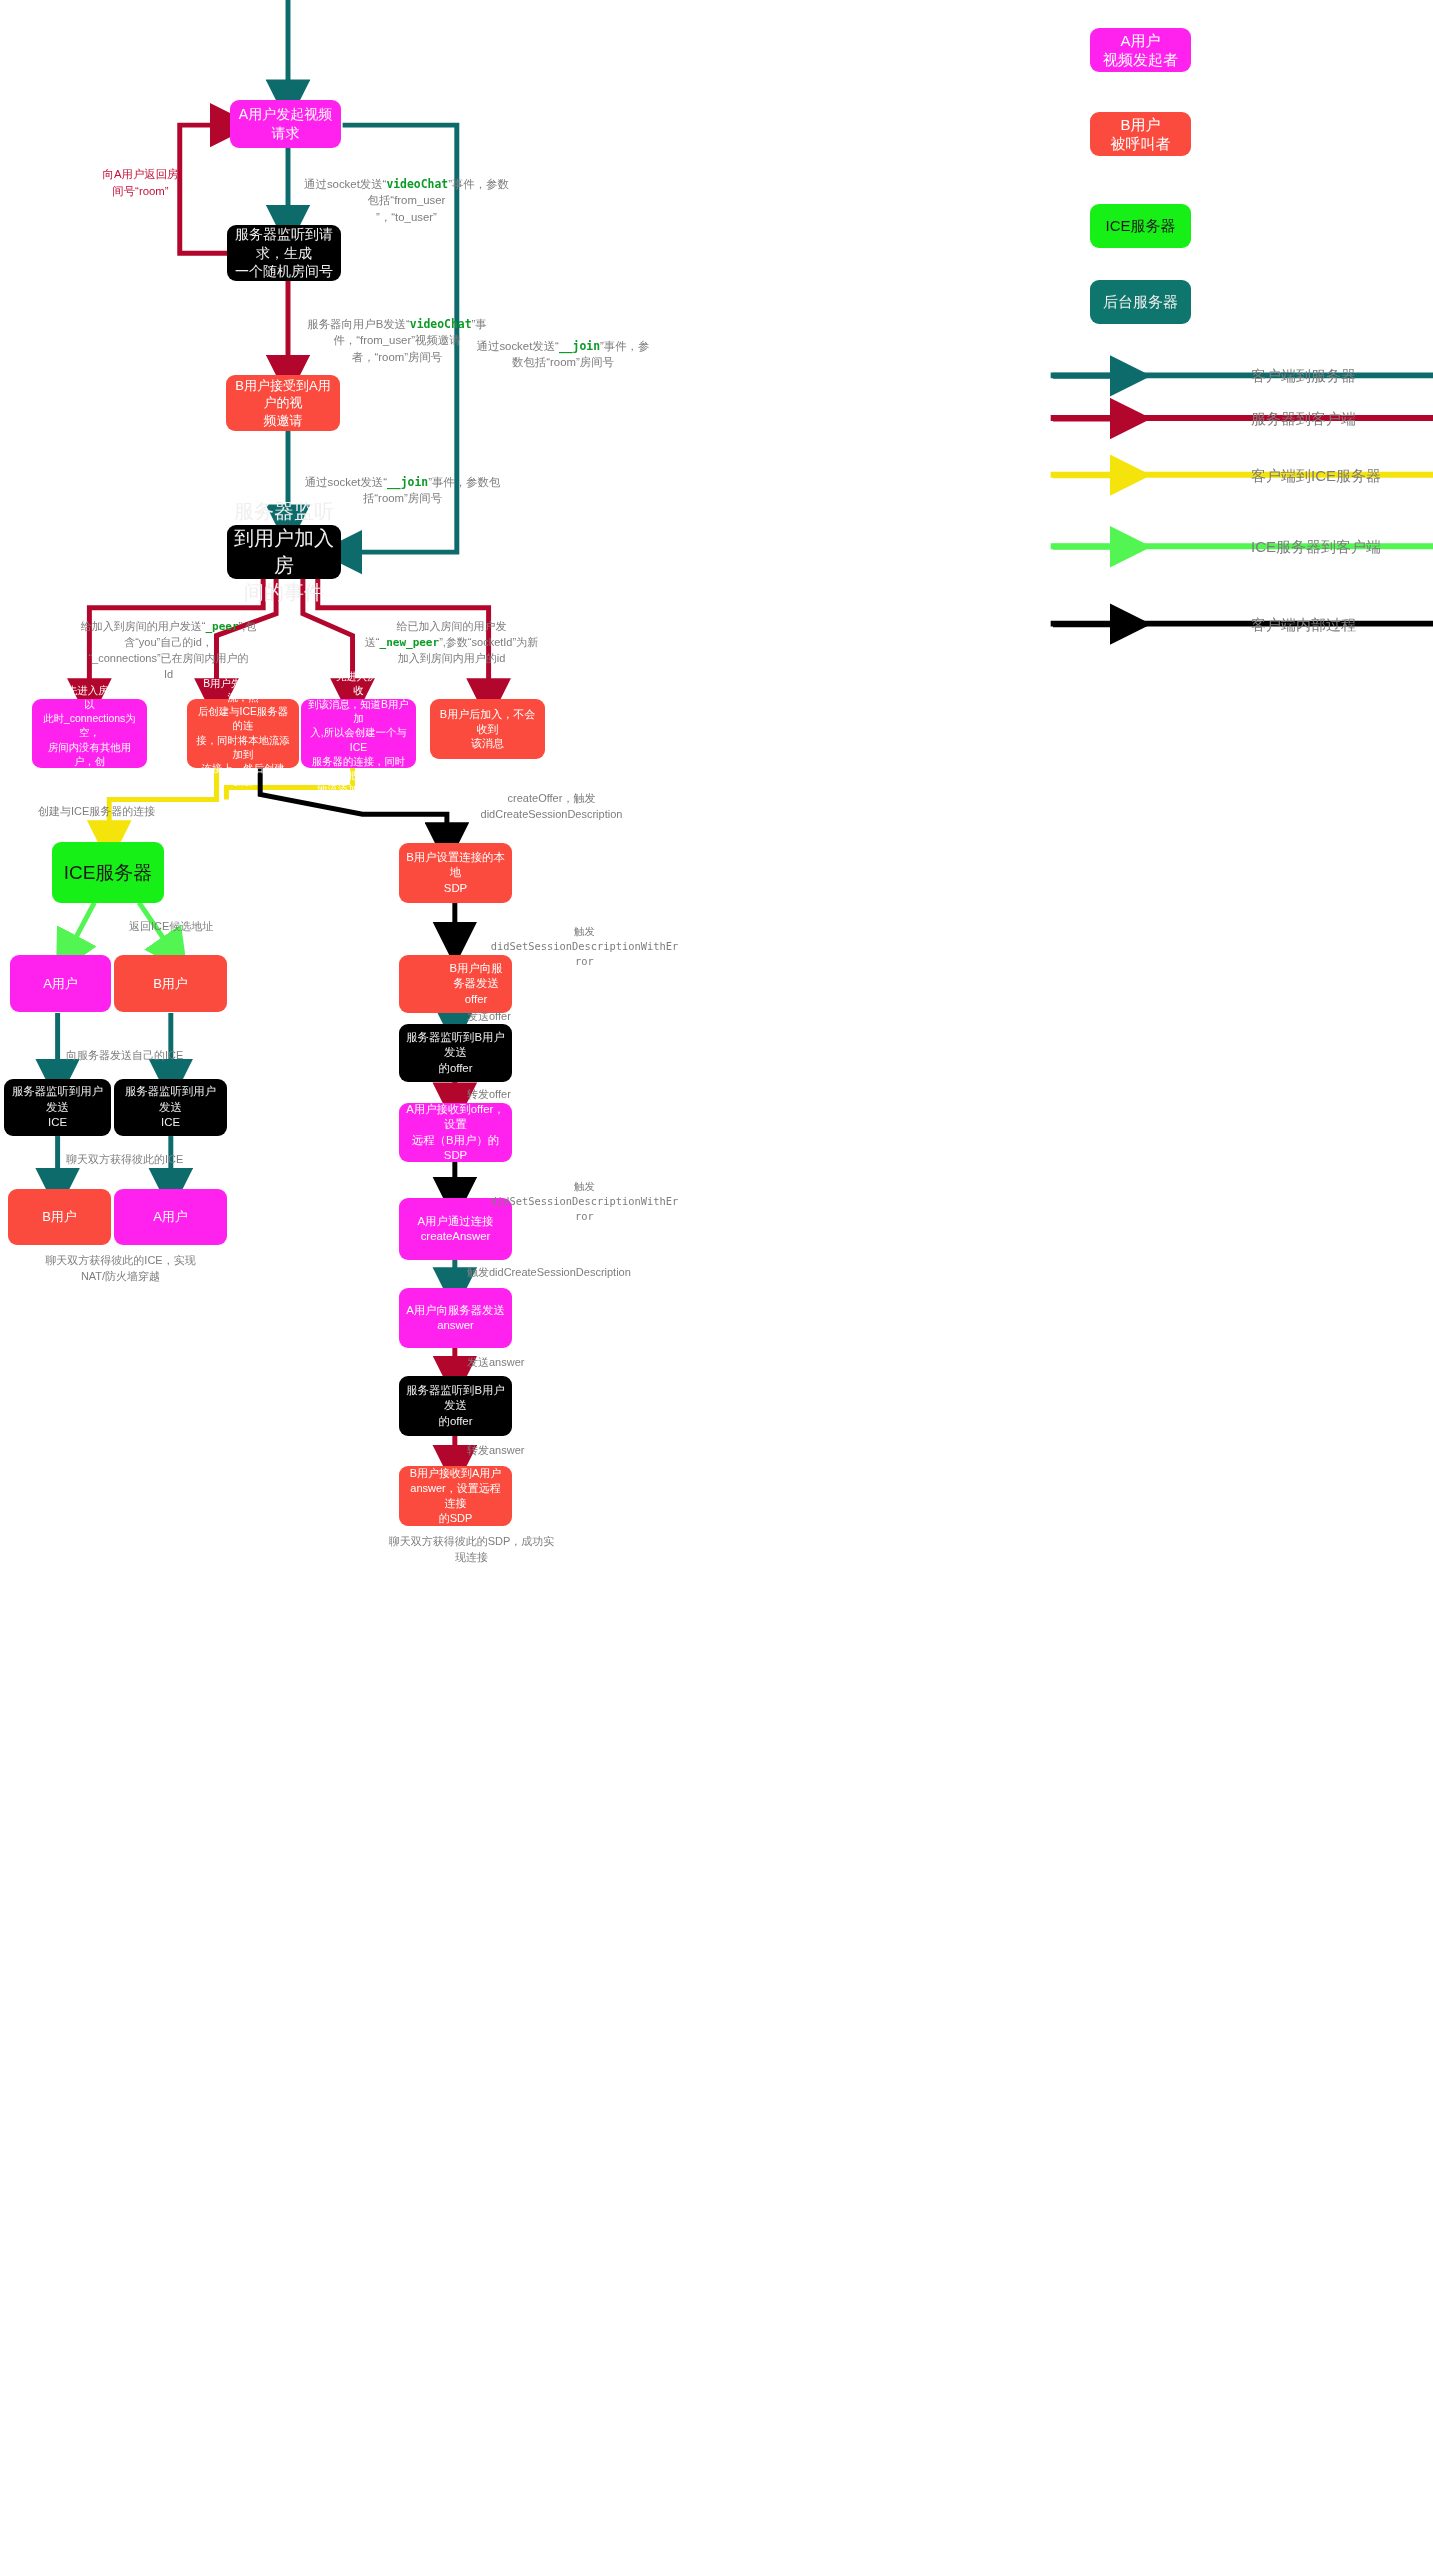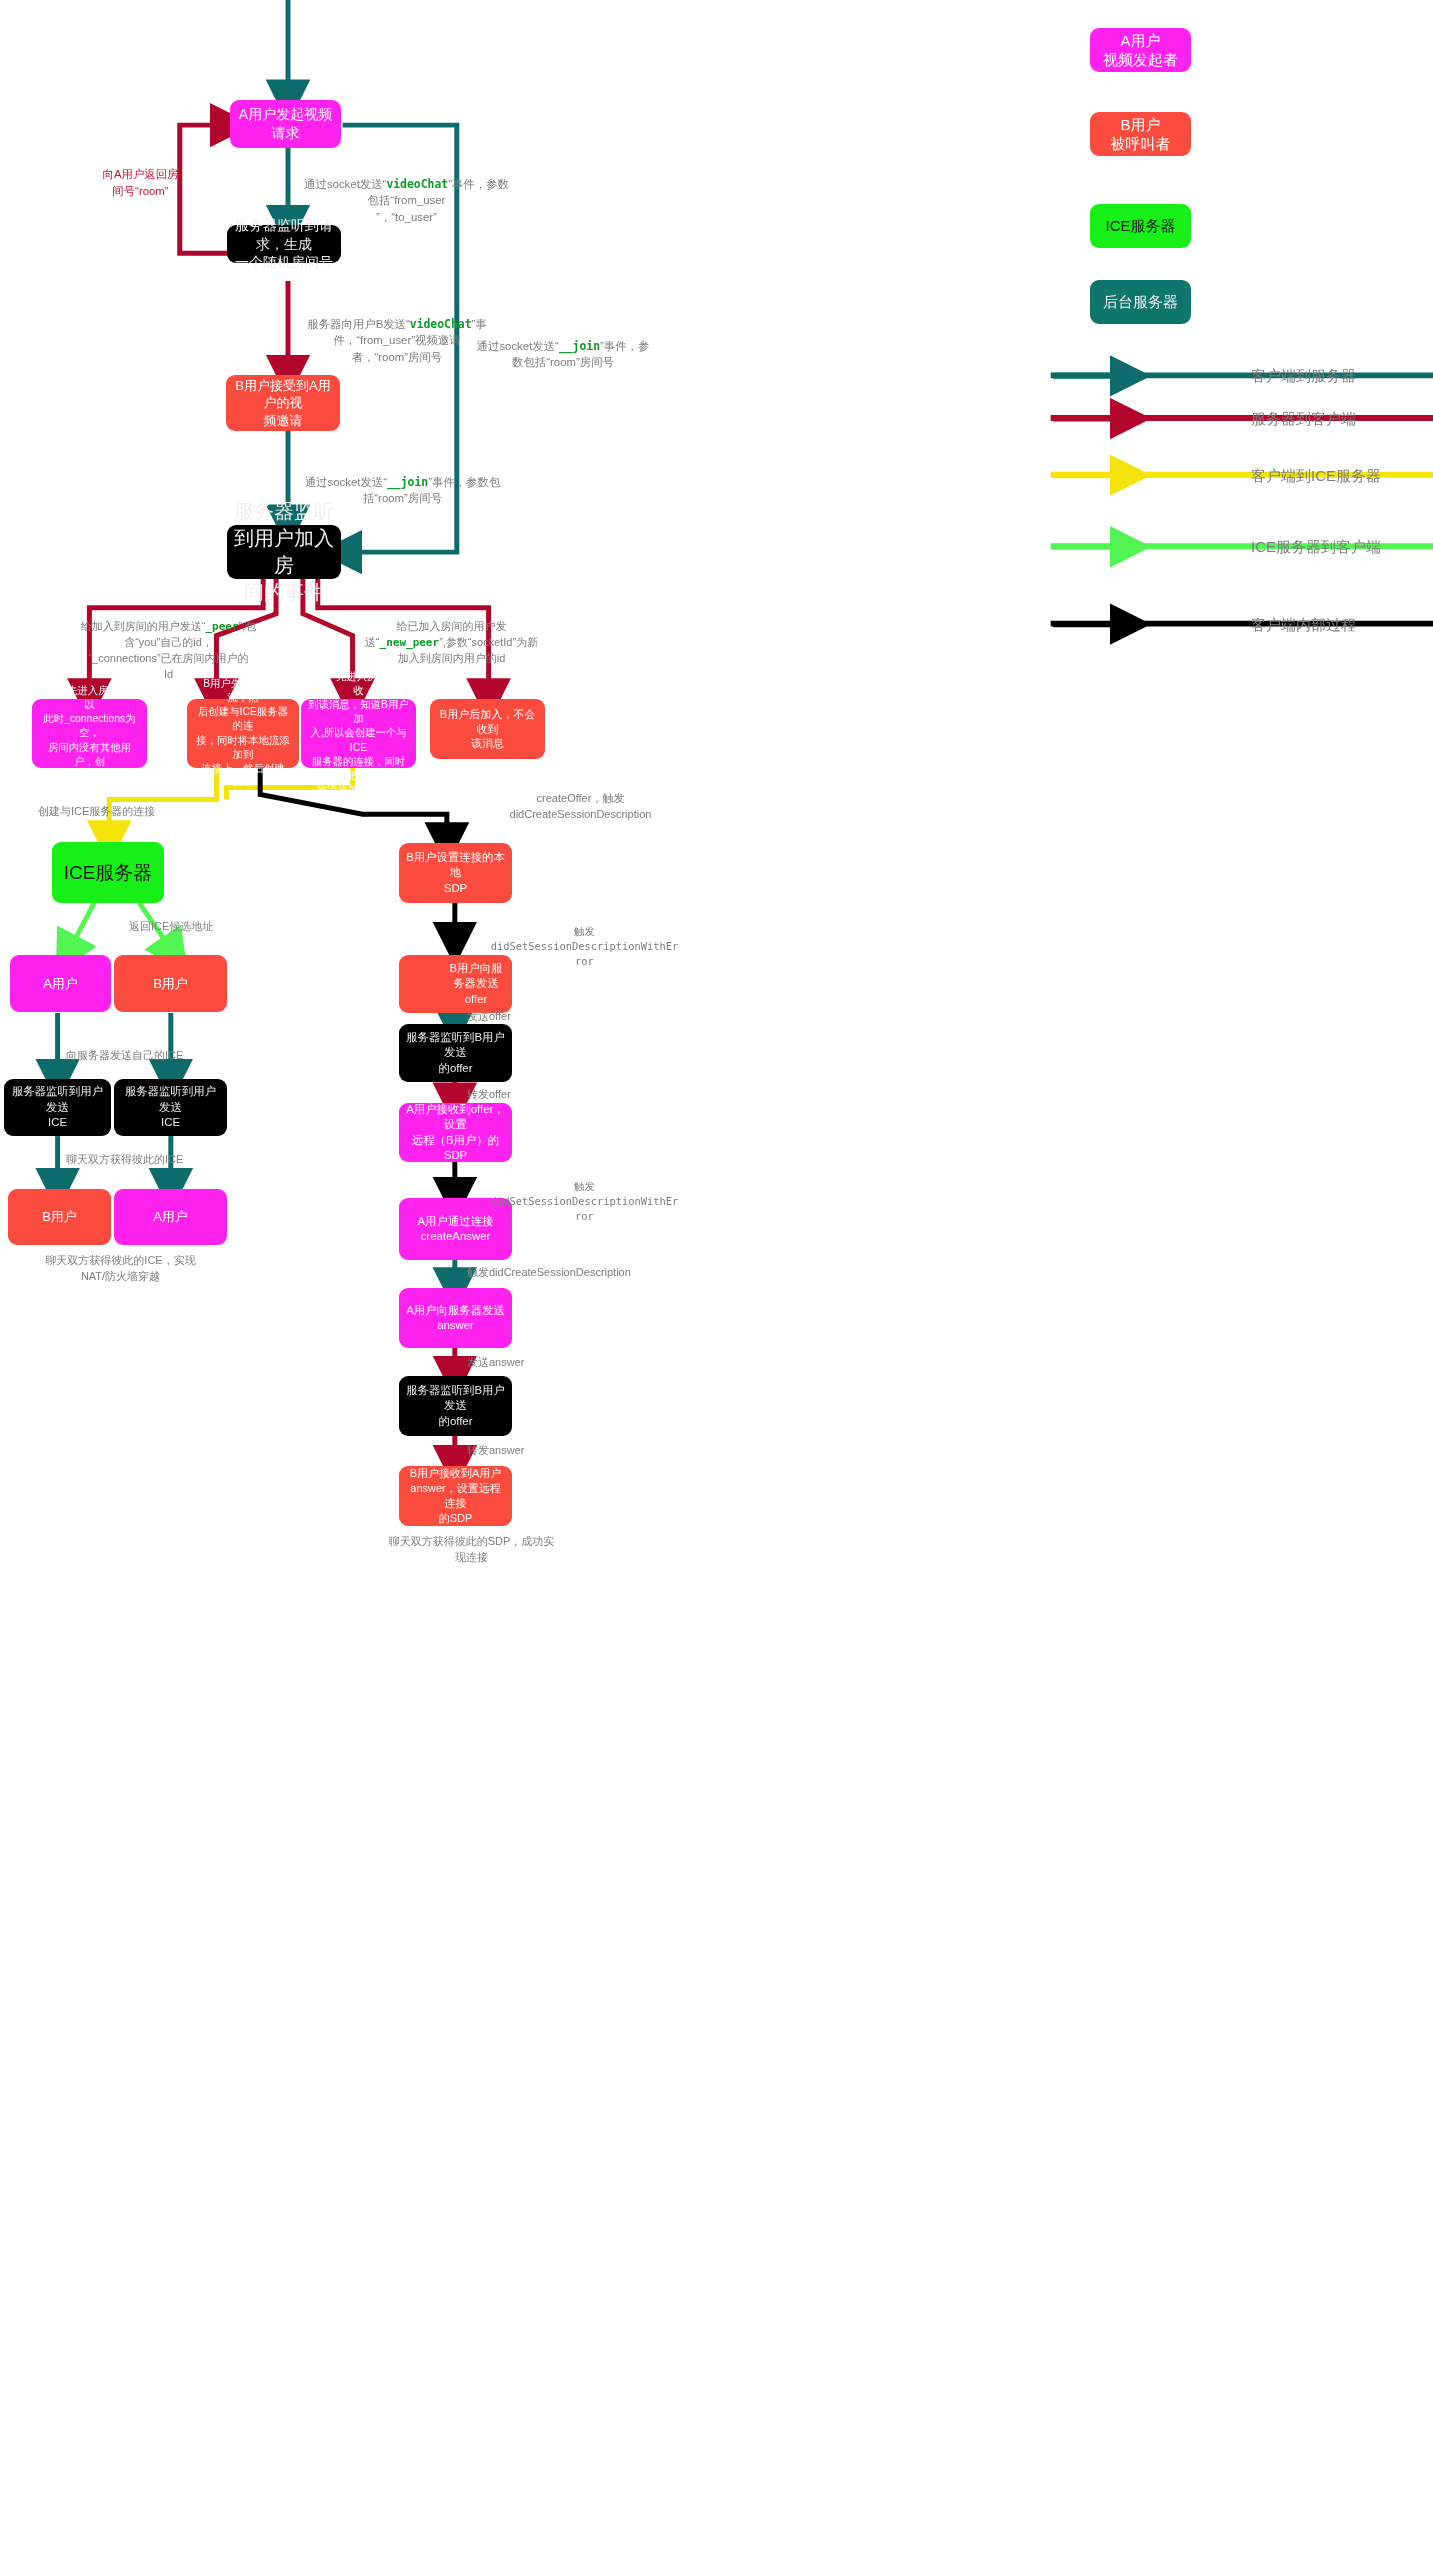--- a/index.html
+++ b/index.html
@@ -149,21 +149,21 @@
       <path d="M1058,378 L1710,378" stroke="#0d6b6b"></path>
       <path d="M1058,421 L1710,421" stroke="#b3062c"></path>
       <path d="M1058,478 L1710,478" stroke="#f5e40b"></path>
       <path d="M1058,550 L1710,550" stroke="#52f552"></path>
       <path d="M1058,628 L1710,628" stroke="#000000"></path>
     </g>
   </svg>
 
   <div class="node n-magenta" style="left:230px; top:100px; width:111px; height:48px; font-size:14px;">A用户发起视频请求</div>
 
-  <div class="node n-black" style="left:227px; top:225px; width:114px; height:38px; font-size:14px;">服务器监听到请求，生成
+  <div class="node n-black" style="left:227px; top:225px; width:114px; height:56px; font-size:14px;">服务器监听到请求，生成
 一个随机房间号</div>
 
   <div class="node n-red" style="left:226px; top:375px; width:114px; height:56px; font-size:13px;">B用户接受到A用户的视
 频邀请</div>
 
   <div class="node n-black" style="left:227px; top:525px; width:114px; height:54px; font-size:20px;">服务器监听到用户加入房
 间的事件</div>
 
   <div class="node n-magenta" style="left:32px; top:699px; width:115px; height:69px; font-size:10.4px;">A用户先进入房间，所以
 此时_connections为空，
@@ -253,21 +253,21 @@
   </div>
 
   <div class="lbl" style="left:356px; top:603px; width:191px; font-size:11px;">
     <span>给已加入房间的用户发
 送“</span><span class="ev">_new_peer</span><span>”,参数“socketId”为新
 加入到房间内用户的id</span>
   </div>
 
   <div class="lbl" style="left:38px; top:804px; width:179px; font-size:11px; text-align:left;">创建与ICE服务器的连接</div>
 
-  <div class="lbl" style="left:481px; top:791px; width:199px; font-size:11px;">createOffer，触发
+  <div class="lbl" style="left:452px; top:791px; width:199px; font-size:11px;">createOffer，触发
 didCreateSessionDescription</div>
 
   <div class="lbl" style="left:485px; top:909px; width:199px; font-size:10.4px;">
     <span>触发
 </span><span style="font-family:'DejaVu Sans Mono','Liberation Mono',monospace;">didSetSessionDescriptionWithEr
 ror</span>
   </div>
 
   <div class="lbl" style="left:467px; top:1009px; width:119px; font-size:11px; text-align:left;">发送offer</div>
 

